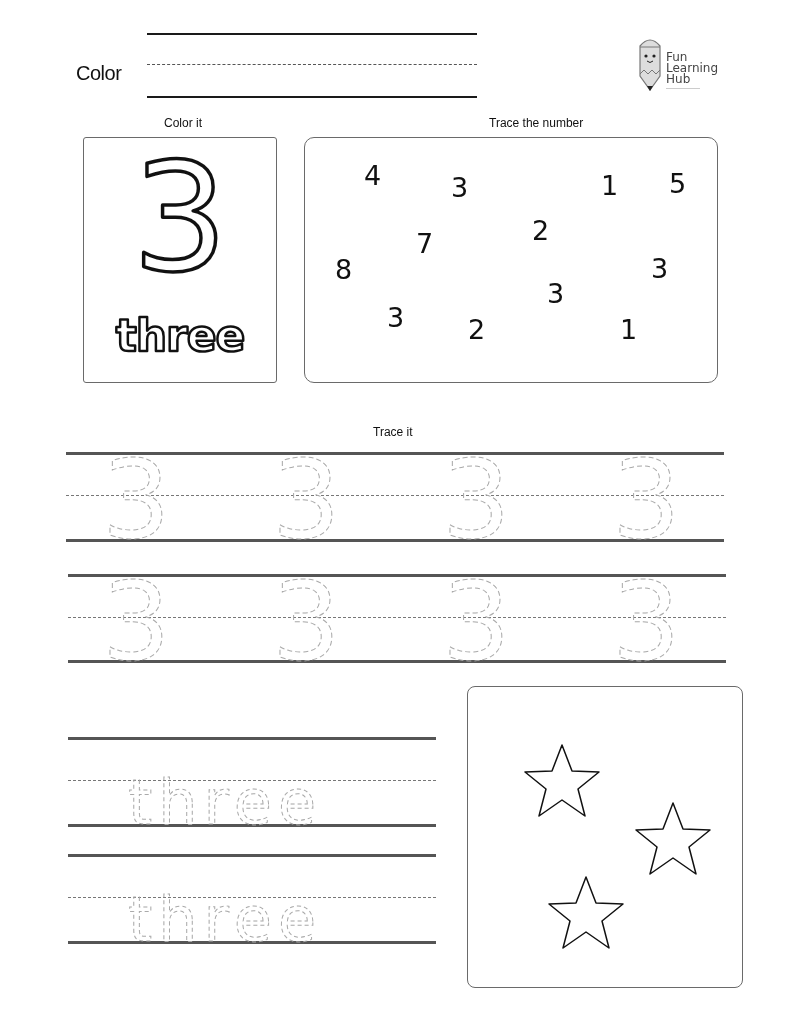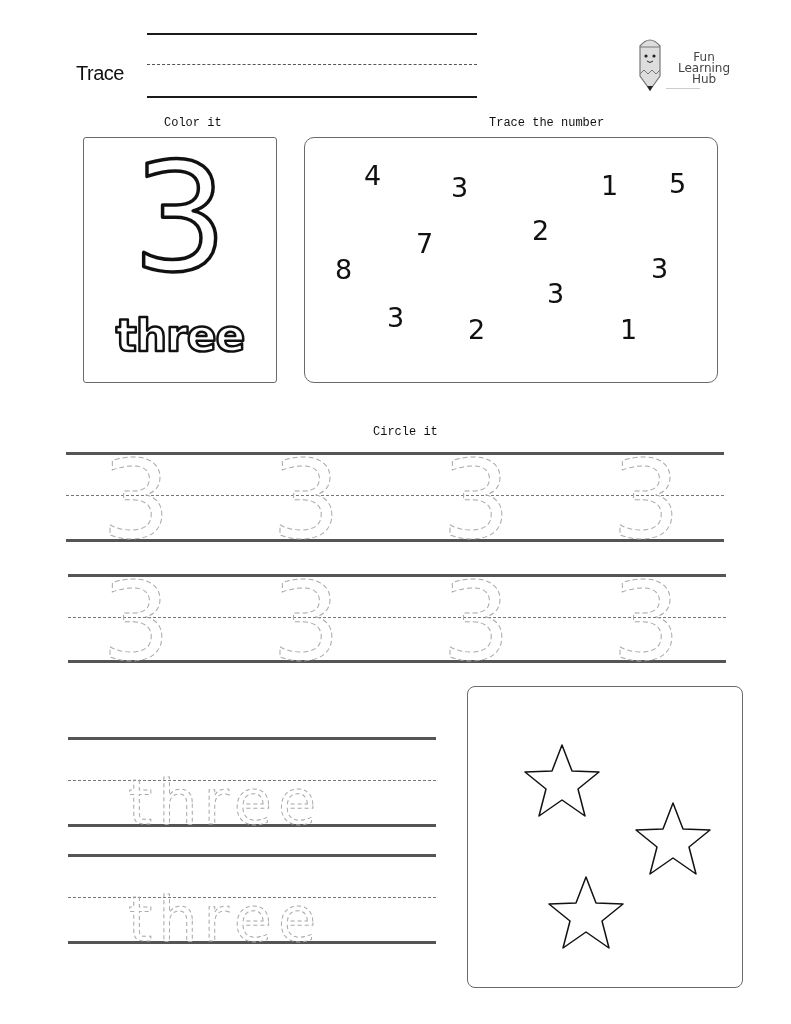--- a/index.html
+++ b/index.html
@@ -1,48 +1,48 @@
 <!DOCTYPE html>
 <html><head>
 <meta charset="utf-8">
 <style>
   html, body { margin: 0; padding: 0; background: #ffffff; }
   body { width: 791px; height: 1024px; position: relative; overflow: hidden; font-family: "DejaVu Sans", sans-serif; color: #111; }
   .abs { position: absolute; }
   .name-label { left: 76px; top: 62px; font-size: 20px; font-family: "Liberation Sans", sans-serif; letter-spacing: -0.5px; }
   .line-solid { background: #1a1a1a; height: 2px; }
   .line-dash { border-top: 1px dashed #555; height: 0; }
-  .caption { font-size: 12px; font-family: Liberation Mono, monospace; color: #111; }
+  .caption { font-size: 12px; font-family: Liberation Sans, sans-serif; color: #111; }
   .box { border: 1.5px solid #6a6a6a; border-radius: 5px; background: #fff; }
   .num { font-family: "DejaVu Sans", sans-serif; font-size: 27px; color: #111; }
   .rule-thick { background: #555; height: 3px; }
   .rule-dash { border-top: 1px dashed #777; height: 0; }
   .logo-text { font-family: "DejaVu Sans", sans-serif; font-size: 12px; line-height: 11px; color: #444; }
 </style>
 </head>
 <body>
 
-<div class="abs name-label">Trace</div>
+<div class="abs name-label">Color</div>
 <div>
   <div class="abs line-solid" style="left:147px; top:33px; width:330px;"></div>
   <div class="abs line-dash" style="left:147px; top:64px; width:330px;"></div>
   <div class="abs line-solid" style="left:147px; top:96px; width:330px;"></div>
 </div>
 
 <div class="abs" style="left:638px; top:36px; width:100px; height:60px;">
   <svg width="24" height="56" viewBox="0 0 24 56" style="position:absolute; left:0; top:0;">
     <path d="M2 10 Q12 -2 22 10 L22 40 L12 54 L2 40 Z" fill="#ddd" stroke="#777" stroke-width="1.2"></path>
     <line x1="2" y1="11" x2="22" y2="11" stroke="#777" stroke-width="1"></line>
     <circle cx="8" cy="20" r="1.6" fill="#222"></circle>
       <circle cx="16" cy="20" r="1.6" fill="#222"></circle>
     <path d="M9 25 Q12 28 15 25" stroke="#222" fill="none" stroke-width="1"></path>
     <path d="M2 38 L6 34 L10 38 L14 34 L18 38 L22 34" stroke="#777" fill="none" stroke-width="1"></path>
     <path d="M9 50 L12 55 L15 50 Z" fill="#222"></path>
   </svg>
-  <div class="abs logo-text" style="left:40px; top:16px;text-align:center;">
+  <div class="abs logo-text" style="left:28px; top:16px;">
     <div>Fun</div>
     <div>Learning</div>
     <div>Hub</div>
   </div>
   <div class="abs" style="left:28px; top:52px; width:34px; height:1px; background:#ccc;"></div>
 </div>
 
 <div class="abs caption" style="left:164px; top:116px;">Color it</div>
 <div class="abs box" style="left:83px; top:137px; width:192px; height:244px; border-radius:3px;">
   <svg width="192" height="244" viewBox="0 0 192 244" style="position:absolute; left:0; top:0;">
@@ -61,21 +61,21 @@
     <div class="abs num" style="left: 532px; top: 215px;">2</div>
     <div class="abs num" style="left: 416px; top: 228px;">7</div>
     <div class="abs num" style="left: 335px; top: 254px;">8</div>
     <div class="abs num" style="left: 651px; top: 253px;">3</div>
     <div class="abs num" style="left: 547px; top: 278px;">3</div>
     <div class="abs num" style="left: 387px; top: 302px;">3</div>
     <div class="abs num" style="left: 468px; top: 314px;">2</div>
     <div class="abs num" style="left: 620px; top: 314px;">1</div>
   </div>
 
-<div class="abs caption" style="left:373px; top:425px;">Circle it</div>
+<div class="abs caption" style="left:373px; top:425px;">Trace it</div>
 
 <div>
   <div class="abs rule-thick" style="left:66px; top:452px; width:658px;"></div>
   <div class="abs rule-dash" style="left:66px; top:495px; width:658px;"></div>
   <div class="abs rule-thick" style="left:66px; top:539px; width:658px;"></div>
 </div>
 <div>
   <div class="abs rule-thick" style="left:68px; top:574px; width:658px;"></div>
   <div class="abs rule-dash" style="left:68px; top:617px; width:658px;"></div>
   <div class="abs rule-thick" style="left:68px; top:660px; width:658px;"></div>

